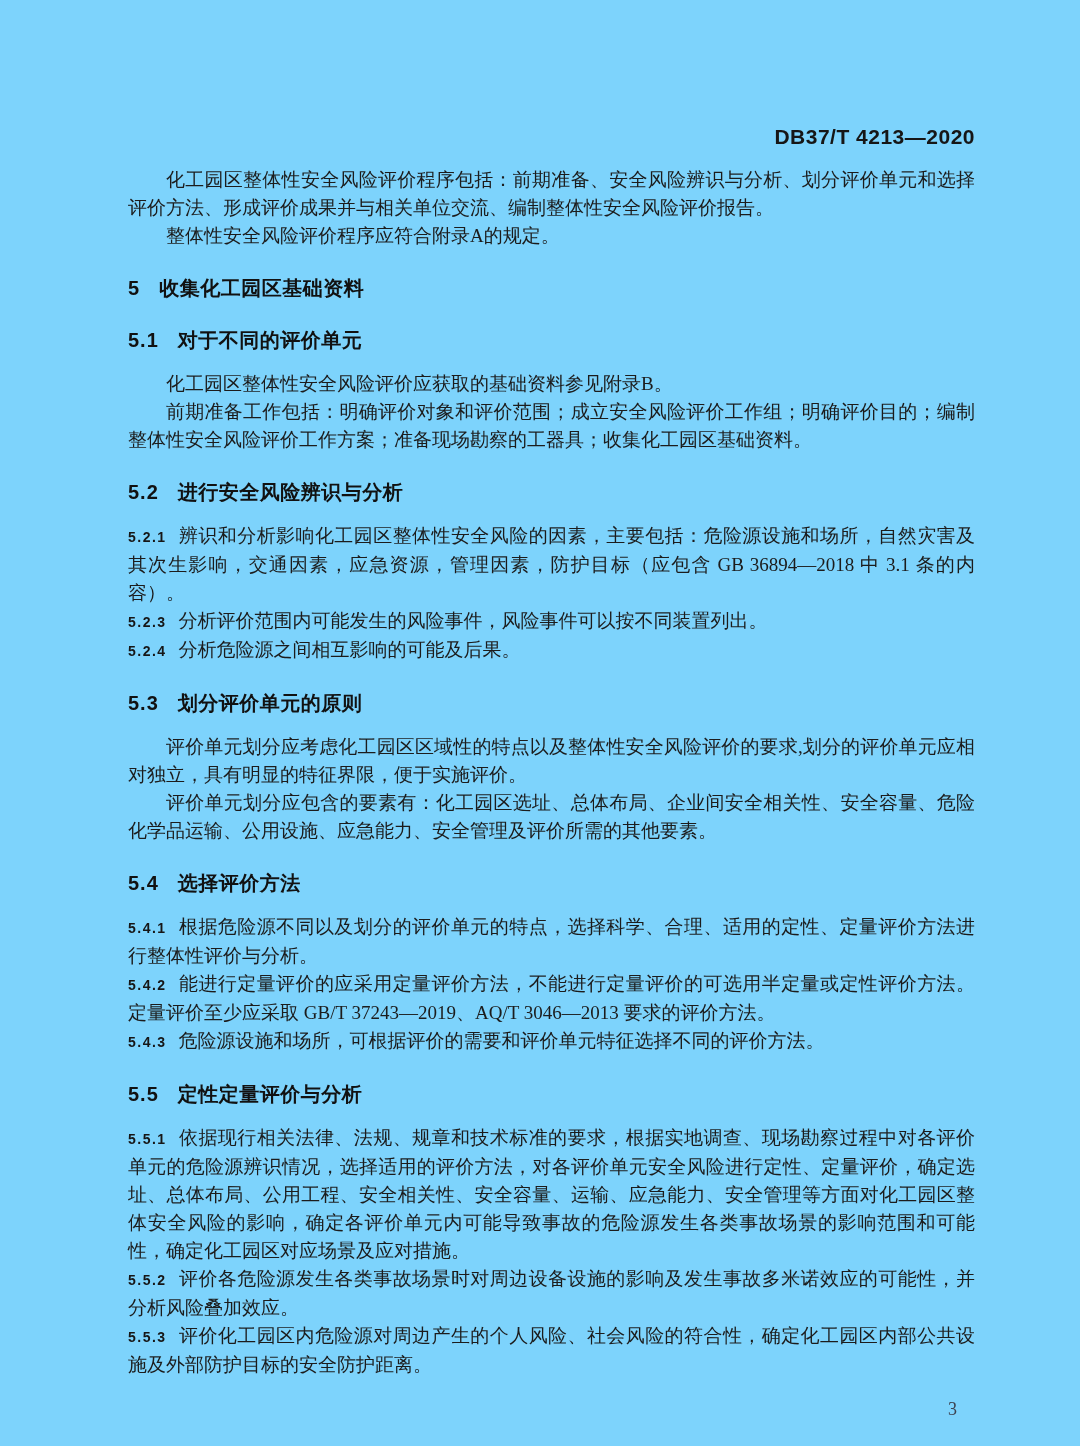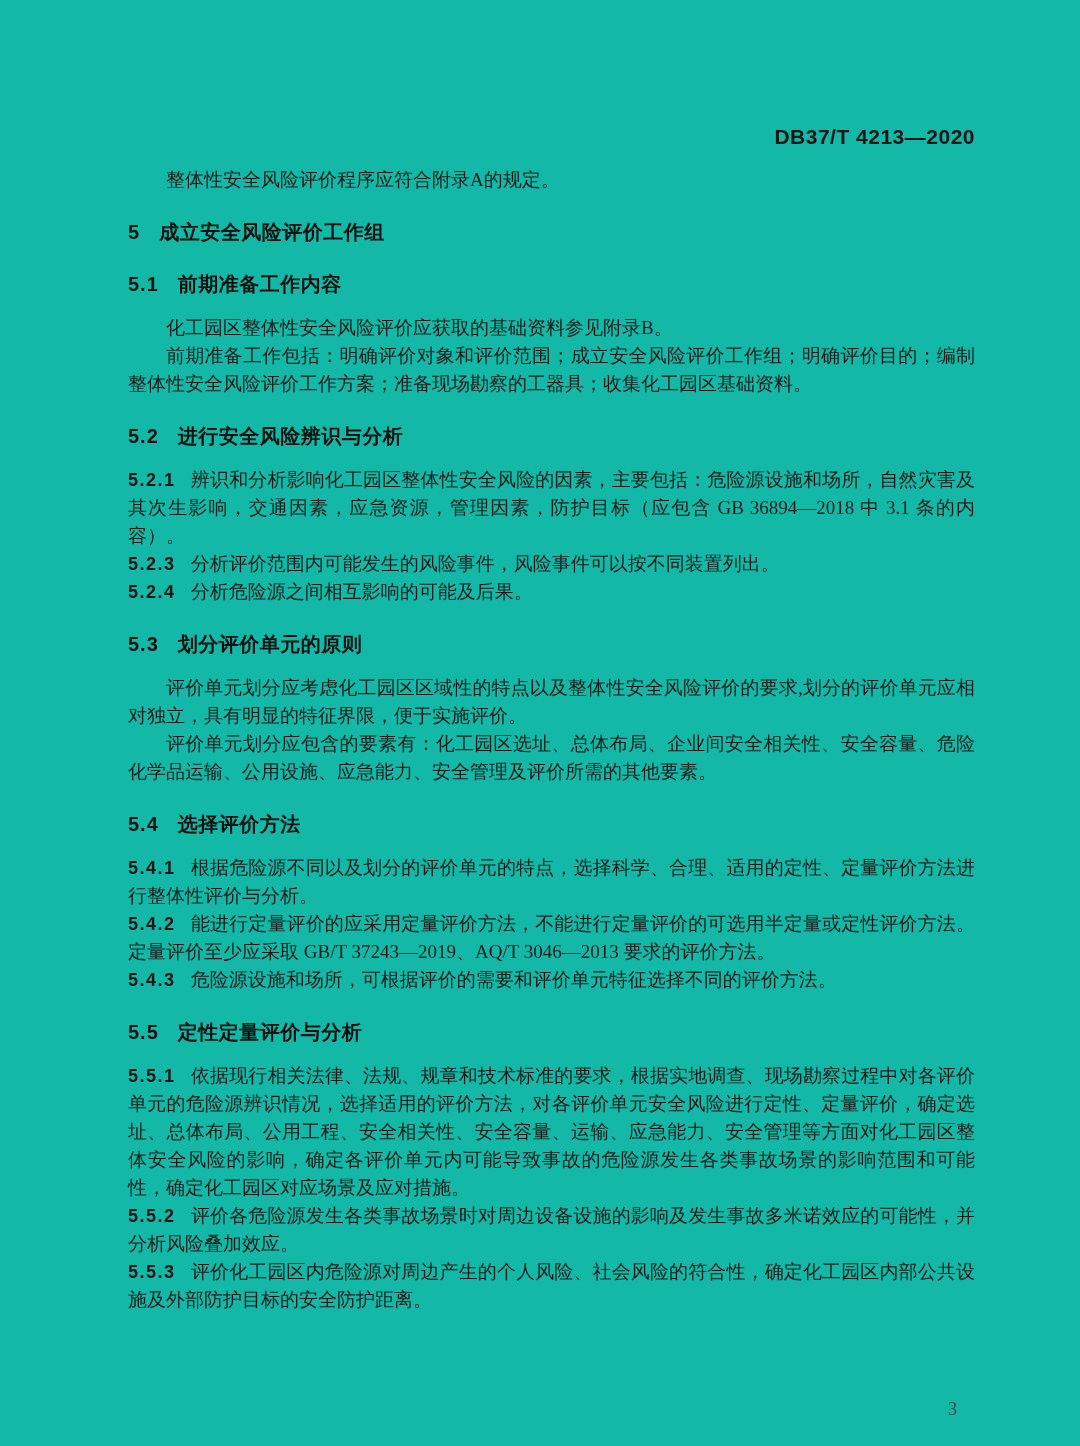--- a/index.html
+++ b/index.html
@@ -4,21 +4,21 @@
 <style>
   html, body {
     margin: 0;
     padding: 0;
     background: #ffffff;
   }
   .page {
     position: relative;
     width: 1080px;
     height: 1446px;
-    background: #14b8a6;
+    background: #7dd3fc;
     overflow: hidden;
     color: #1c1c1c;
     font-family: "Liberation Serif", "DejaVu Serif", serif;
   }
   .content {
     padding: 124px 105px 0 128px;
   }
   .std-header {
     text-align: right;
     font-family: "Liberation Sans", "DejaVu Sans", sans-serif;
@@ -55,21 +55,21 @@
   p.clause {
     margin: 0;
     font-size: 19px;
     line-height: 28px;
     text-align: justify;
     text-justify: inter-ideograph;
   }
   .clause-num {
     font-family: "Liberation Sans", "DejaVu Sans", sans-serif;
     font-weight: 600;
-    font-size: 18px;
+    font-size: 14px;
     letter-spacing: 1.5px;
     margin-right: 0.85em;
     color: #161616;
   }
   .page-number {
     position: absolute;
     left: 948px;
     top: 1398px;
     font-size: 18px;
     line-height: 22px;
@@ -78,25 +78,26 @@
   }
 </style>
 </head>
 <body>
 
 <div class="page">
   <div class="content">
 
     <div class="std-header">DB37/T 4213—2020</div>
 
+    <p class="body-par indent">化工园区整体性安全风险评价程序包括：前期准备、安全风险辨识与分析、划分评价单元和选择评价方法、形成评价成果并与相关单位交流、编制整体性安全风险评价报告。</p>
     <p class="body-par indent">整体性安全风险评价程序应符合附录A的规定。</p>
 
-    <h2 class="sec-heading"><span class="sec-num">5</span><span>成立安全风险评价工作组</span></h2>
+    <h2 class="sec-heading"><span class="sec-num">5</span><span>收集化工园区基础资料</span></h2>
 
-    <h2 class="sec-heading"><span class="sec-num">5.1</span><span>前期准备工作内容</span></h2>
+    <h2 class="sec-heading"><span class="sec-num">5.1</span><span>对于不同的评价单元</span></h2>
     <p class="body-par indent">化工园区整体性安全风险评价应获取的基础资料参见附录B。</p>
     <p class="body-par indent">前期准备工作包括：明确评价对象和评价范围；成立安全风险评价工作组；明确评价目的；编制整体性安全风险评价工作方案；准备现场勘察的工器具；收集化工园区基础资料。</p>
 
     <h2 class="sec-heading"><span class="sec-num">5.2</span><span>进行安全风险辨识与分析</span></h2>
     <p class="clause"><span class="clause-num">5.2.1</span><span>辨识和分析影响化工园区整体性安全风险的因素，主要包括：危险源设施和场所，自然灾害及其次生影响，交通因素，应急资源，管理因素，防护目标（应包含 GB 36894—2018 中 3.1 条的内容）。</span></p>
     <p class="clause"><span class="clause-num">5.2.3</span><span>分析评价范围内可能发生的风险事件，风险事件可以按不同装置列出。</span></p>
     <p class="clause"><span class="clause-num">5.2.4</span><span>分析危险源之间相互影响的可能及后果。</span></p>
 
     <h2 class="sec-heading"><span class="sec-num">5.3</span><span>划分评价单元的原则</span></h2>
     <p class="body-par indent">评价单元划分应考虑化工园区区域性的特点以及整体性安全风险评价的要求,划分的评价单元应相对独立，具有明显的特征界限，便于实施评价。</p>

